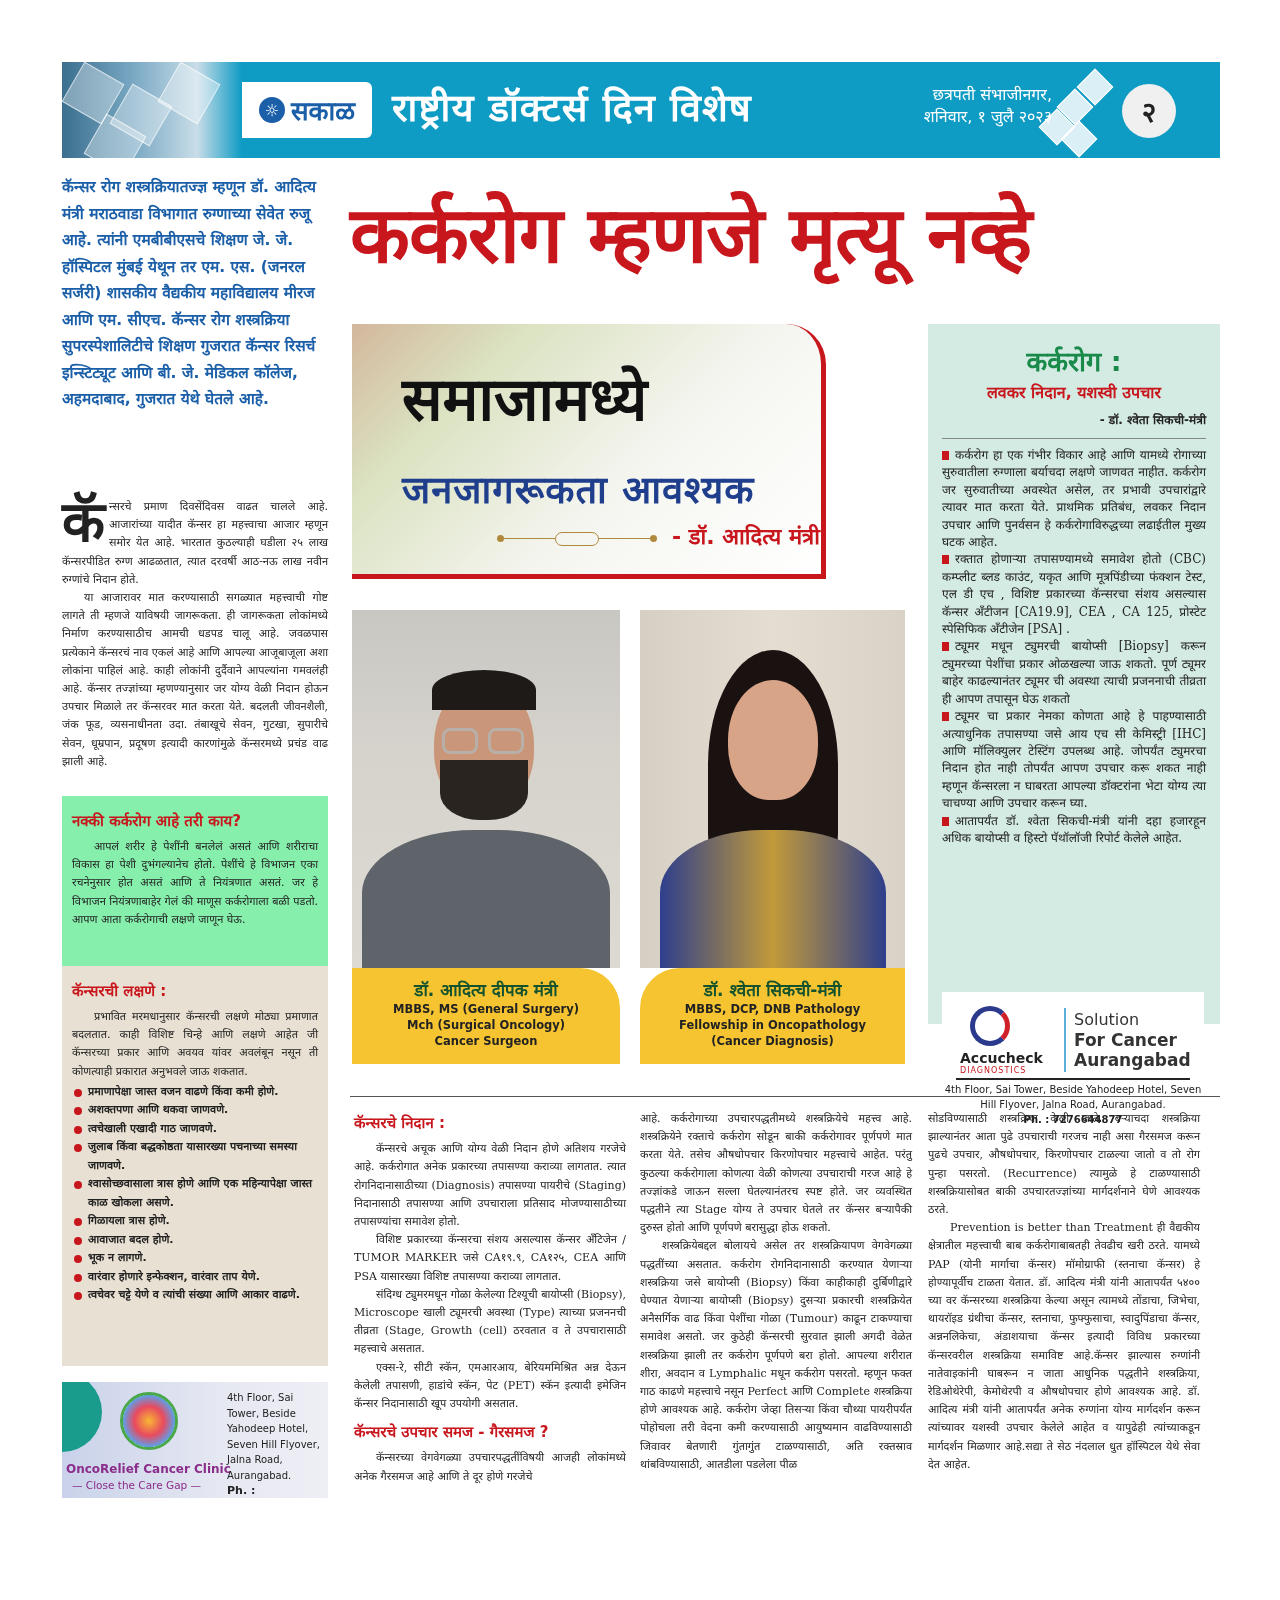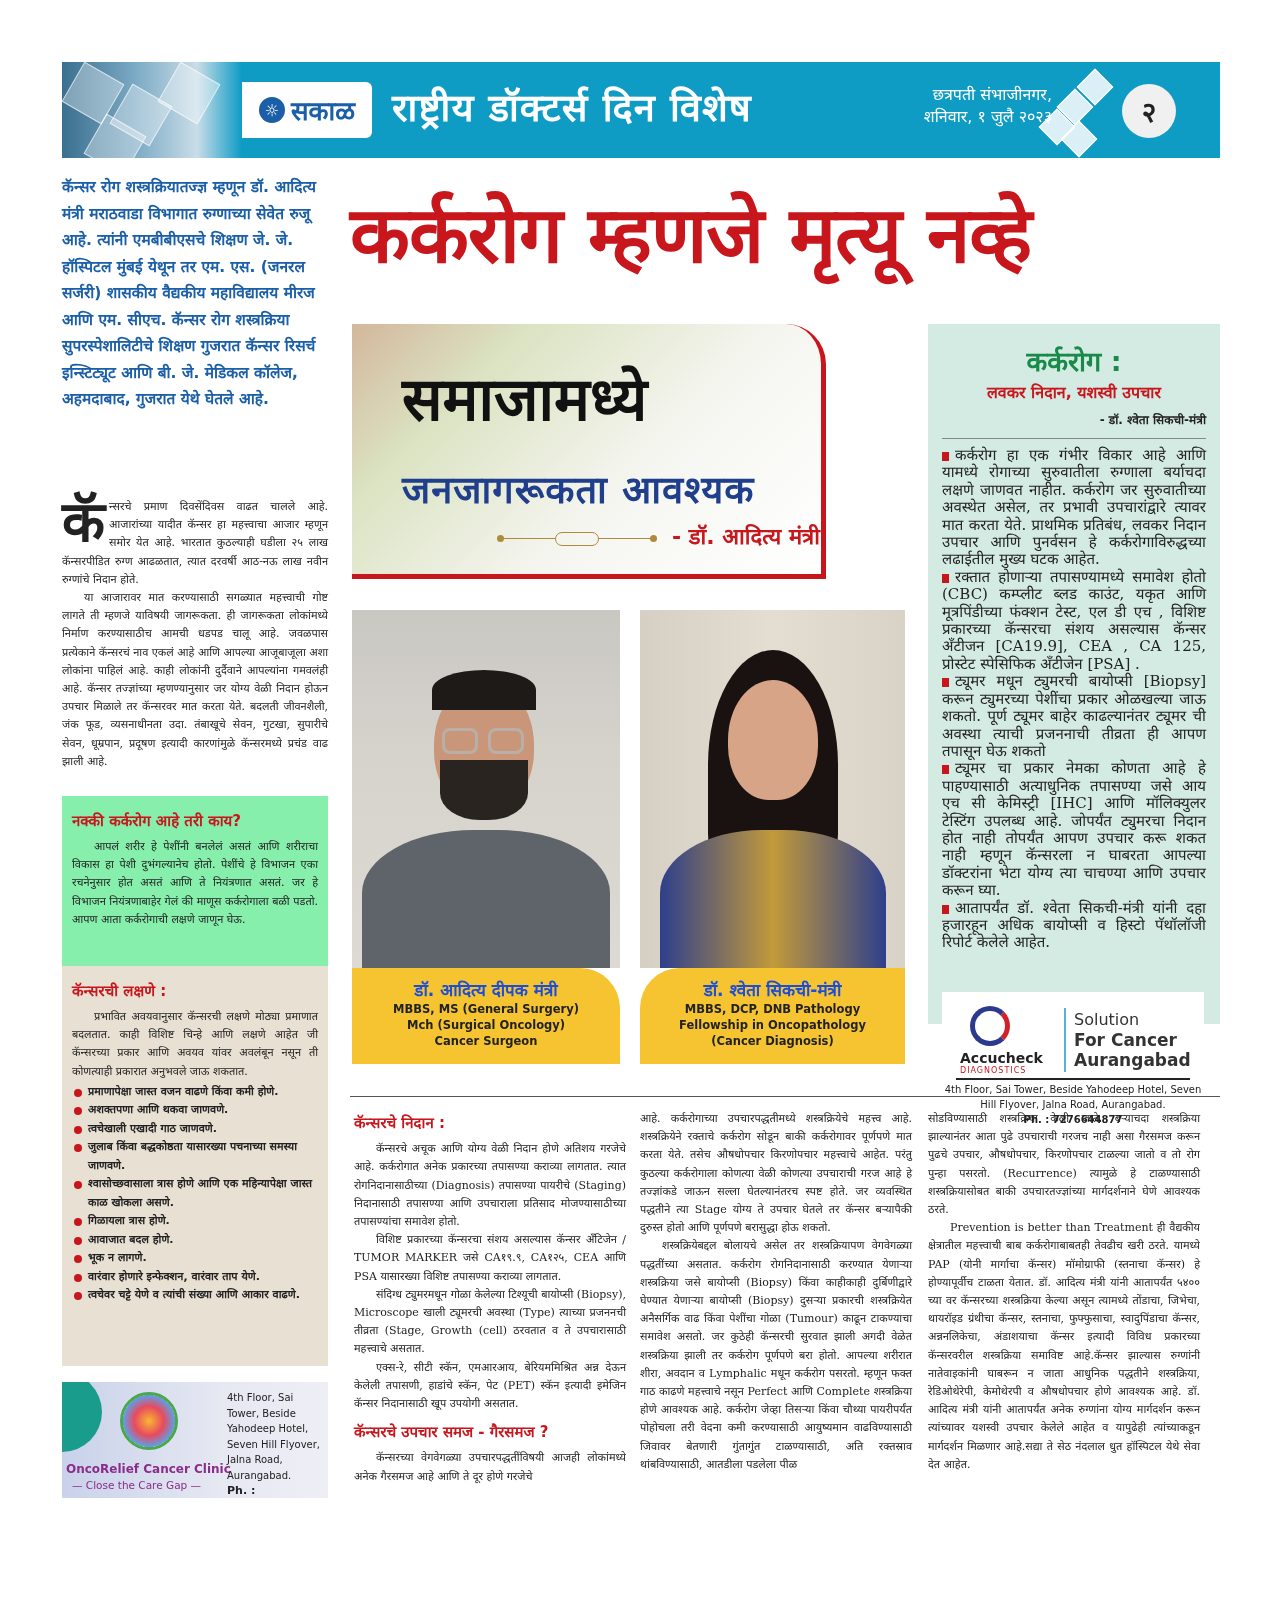--- a/index.html
+++ b/index.html
@@ -54,30 +54,30 @@
 
   .photo { position: absolute; overflow: hidden; }
   .photo-1 { left: 290px; top: 548px; width: 268px; height: 358px; background: linear-gradient(180deg,#c9c7c2 0%,#d6d3cd 40%,#ddd9d3 100%); }
   .photo-2 { left: 578px; top: 548px; width: 265px; height: 358px; background: linear-gradient(90deg,#d6d0c4 0%,#e4ded2 50%,#d9d3c7 100%); }
   .person-head { position: absolute; border-radius: 50% 50% 45% 45%; }
   .person-body { position: absolute; border-radius: 45% 45% 0 0; }
 
   .cred { position: absolute; top: 906px; background: #f5c430; text-align: center; font-family: "DejaVu Sans", sans-serif; }
   .cred-1 { left: 290px; width: 268px; height: 96px; border-radius: 0 40px 0 0; }
   .cred-2 { left: 578px; width: 265px; height: 96px; border-radius: 40px 0 0 0; }
-  .cred-name { color: #1d4ed8; font-weight: bold; font-size: 17px; margin-top: 10px; }
+  .cred-name { color: #14532d; font-weight: bold; font-size: 17px; margin-top: 10px; }
   .cred-line { color: #222; font-weight: bold; font-size: 11.5px; line-height: 16px; }
 
   
   .right-box { position: absolute; left: 866px; top: 262px; width: 292px; height: 700px; background: #d4ebe3; }
   .rb-title1 { text-align: center; color: #1a8a4a; font-weight: bold; font-size: 27px; margin-top: 18px; font-family: "DejaVu Sans", sans-serif; }
   .rb-title2 { text-align: center; color: #c8161d; font-weight: bold; font-size: 16px; font-family: "DejaVu Sans", sans-serif; margin-top: 2px; }
   .rb-author { text-align: right; margin-right: 14px; font-size: 12px; font-weight: bold; font-family: "DejaVu Sans", sans-serif; margin-top: 8px; }
   .rb-rule { height: 1px; background: #888; margin: 10px 14px 8px 14px; }
-  .rb-text { margin: 0 14px; font-size: 15px; line-height: 17.4px; text-align: justify; }
+  .rb-text { margin: 0 14px; font-size: 12px; line-height: 17.4px; text-align: justify; }
   .rb-para { position: relative; }
   .sq { display: inline-block; width: 7px; height: 9px; background: #c8161d; margin-right: 6px; vertical-align: -1px; }
 
   .ad-accu { position: absolute; left: 880px; top: 930px; width: 262px; height: 136px; background: #ffffff; }
   .accu-logo { position: absolute; left: 28px; top: 14px; width: 40px; height: 40px; border-radius: 50%; border: 5px solid #2b3a8c; border-right-color: #d0202a; }
   .accu-name { position: absolute; left: 18px; top: 58px; font-size: 14px; font-weight: bold; color: #222; font-family: "DejaVu Sans", sans-serif; }
   .accu-sub { position: absolute; left: 18px; top: 74px; font-size: 8px; color: #c8161d; font-family: "DejaVu Sans", sans-serif; letter-spacing: 1px; }
   .accu-div { position: absolute; left: 122px; top: 16px; width: 2px; height: 64px; background: #5bb0d8; }
   .accu-sol { position: absolute; left: 132px; top: 18px; font-size: 16px; color: #333; font-family: "DejaVu Sans", sans-serif; line-height: 20px; }
   .accu-sol b { display: block; font-size: 17px; }
@@ -130,21 +130,21 @@
     <p class="indent">या आजारावर मात करण्यासाठी सगळ्यात महत्त्वाची गोष्ट लागते ती म्हणजे याविषयी जागरूकता. ही जागरूकता लोकांमध्ये निर्माण करण्यासाठीच आमची धडपड चालू आहे. जवळपास प्रत्येकाने कॅन्सरचं नाव एकलं आहे आणि आपल्या आजूबाजूला अशा लोकांना पाहिलं आहे. काही लोकांनी दुर्दैवाने आपल्यांना गमवलंही आहे. कॅन्सर तज्ज्ञांच्या म्हणण्यानुसार जर योग्य वेळी निदान होऊन उपचार मिळाले तर कॅन्सरवर मात करता येते. बदलती जीवनशैली, जंक फूड, व्यसनाधीनता उदा. तंबाखूचे सेवन, गुटखा, सुपारीचे सेवन, धूम्रपान, प्रदूषण इत्यादी कारणांमुळे कॅन्सरमध्ये प्रचंड वाढ झाली आहे.</p>
   </div>
 
   <div class="box-teal" style="left:0;top:734px;width:266px;height:172px;padding:14px 10px;">
     <div class="box-title" style="font-size:15px;margin-bottom:8px;">नक्की कर्करोग आहे तरी काय?</div>
     <p class="body-text indent">आपलं शरीर हे पेशींनी बनलेलं असतं आणि शरीराचा विकास हा पेशी दुभंगल्यानेच होतो. पेशींचे हे विभाजन एका रचनेनुसार होत असतं आणि ते नियंत्रणात असतं. जर हे विभाजन नियंत्रणाबाहेर गेलं की माणूस कर्करोगाला बळी पडतो. आपण आता कर्करोगाची लक्षणे जाणून घेऊ.</p>
   </div>
 
   <div class="box-beige" style="left:0;top:904px;width:266px;height:400px;padding:14px 10px;">
     <div class="box-title" style="font-size:15px;margin-bottom:8px;">कॅन्सरची लक्षणे :</div>
-    <p class="body-text indent" style="margin-bottom:2px;">प्रभावित अवयवानुसार कॅन्सरची लक्षणे मोठ्या प्रमाणात बदलतात. काही विशिष्ट चिन्हे आणि लक्षणे आहेत जी कॅन्सरच्या प्रकार आणि अवयव यांवर अवलंबून नसून ती कोणत्याही प्रकारात अनुभवले जाऊ शकतात.</p>
+    <p class="body-text indent" style="margin-bottom:2px;">प्रभावित मरमधानुसार कॅन्सरची लक्षणे मोठ्या प्रमाणात बदलतात. काही विशिष्ट चिन्हे आणि लक्षणे आहेत जी कॅन्सरच्या प्रकार आणि अवयव यांवर अवलंबून नसून ती कोणत्याही प्रकारात अनुभवले जाऊ शकतात.</p>
     <ul class="sx-list">
       <li>प्रमाणापेक्षा जास्त वजन वाढणे किंवा कमी होणे.</li>
       <li>अशक्तपणा आणि थकवा जाणवणे.</li>
       <li>त्वचेखाली एखादी गाठ जाणवणे.</li>
       <li>जुलाब किंवा बद्धकोष्ठता यासारख्या पचनाच्या समस्या जाणवणे.</li>
       <li>श्वासोच्छवासाला त्रास होणे आणि एक महिन्यापेक्षा जास्त काळ खोकला असणे.</li>
       <li>गिळायला त्रास होणे.</li>
       <li>आवाजात बदल होणे.</li>
       <li>भूक न लागणे.</li>
       <li>वारंवार होणारे इन्फेक्शन, वारंवार ताप येणे.</li>

